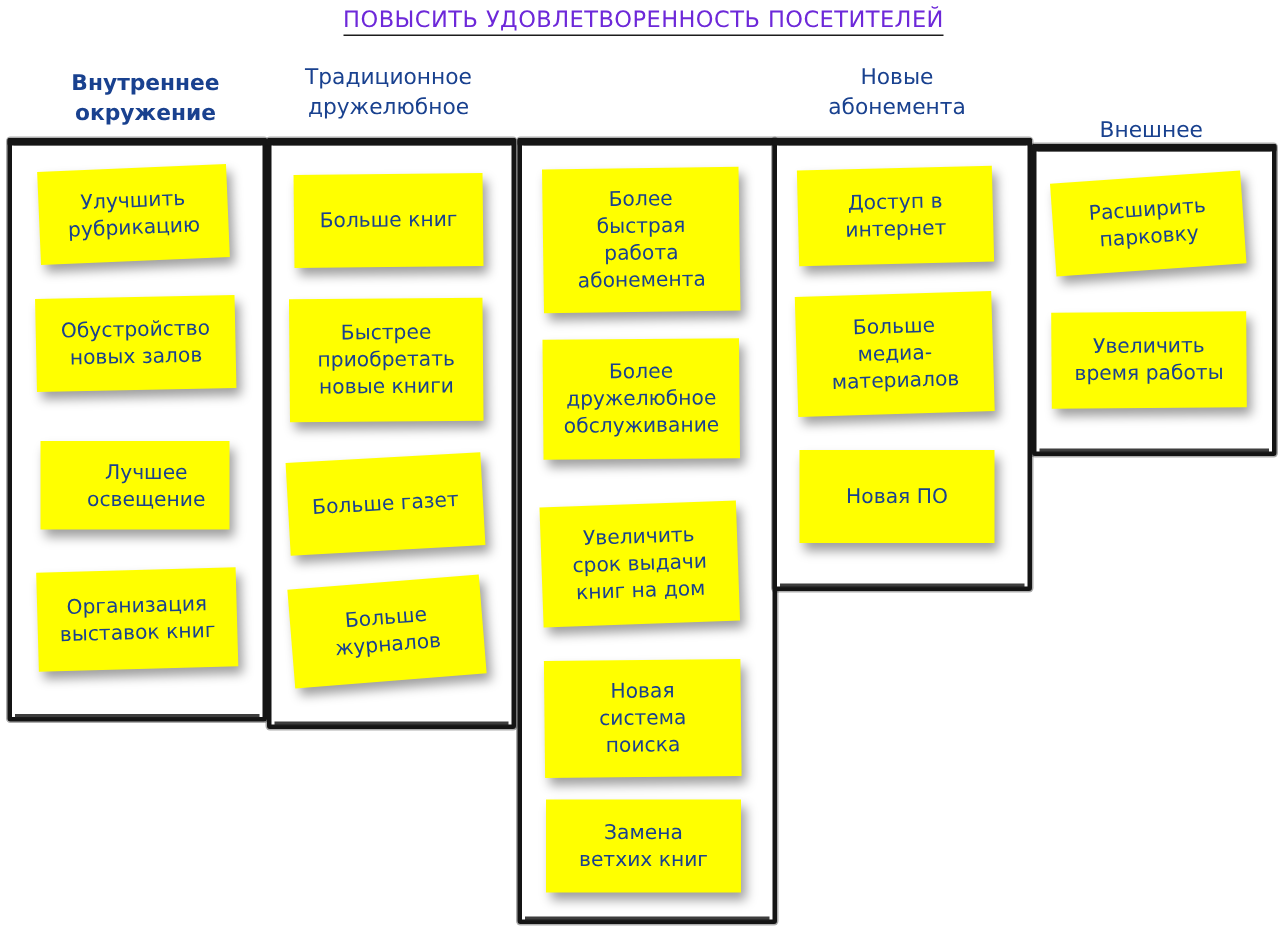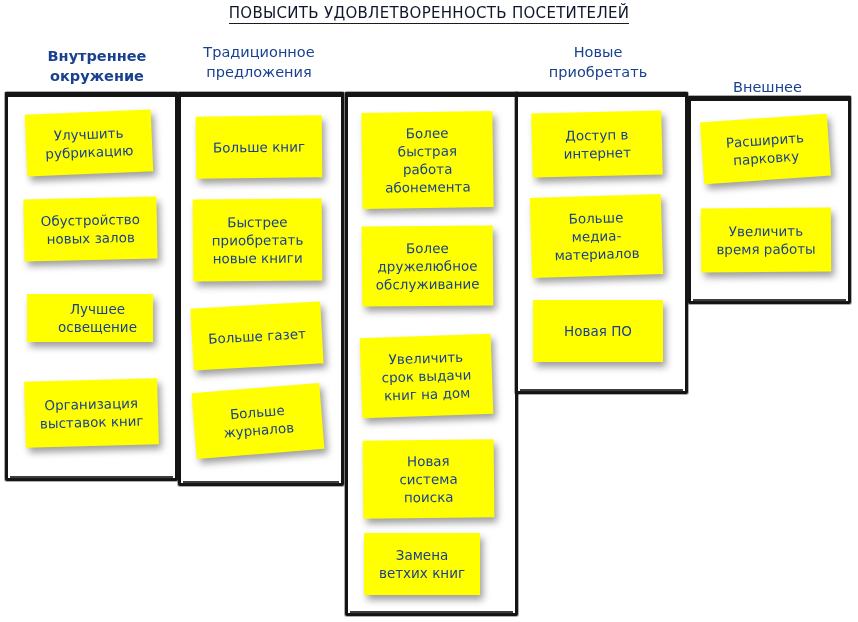--- a/index.html
+++ b/index.html
@@ -12,21 +12,21 @@
   }
   #board{position:absolute;left:0;top:0;width:858px;height:622px;}
 
   
   .title{
     position:absolute;
     left:0;top:4px;width:858px;
     text-align:center;
     font-size:15px;
     letter-spacing:.3px;
-    color:#0f172a;
+    color:#6d28d9;
     font-family:"DejaVu Sans","Liberation Sans",sans-serif;
   }
   .title span{
     border-bottom:1.5px solid #1c1c1c;
     padding-bottom:1px;
   }
 
   
   .col-head{
     position:absolute;
@@ -92,26 +92,26 @@
     <span>ПОВЫСИТЬ УДОВЛЕТВОРЕННОСТЬ ПОСЕТИТЕЛЕЙ</span>
   </div>
 
 <div class="col-head" style="left: 22px; top: 46px; width: 150px; white-space: pre-line; font-weight: bold;">Внутреннее
 окружение</div>
     <div class="frame" style="left: 5px; top: 92px; width: 167px; height: 383px;"></div>
     <div class="note" style="left: 26px; top: 112px; width: 126px; height: 62px; transform: rotate(-2.4deg);">Улучшить
 рубрикацию</div>
     <div class="note" style="left: 24px; top: 198px; width: 133px; height: 62px; transform: rotate(-1.2deg);">Обустройство
 новых залов</div>
-    <div class="note" style="left: 27px; top: 294px; width: 126px; height: 48px; transform: rotate(0deg); padding-left: 21px;">Лучшее
+    <div class="note" style="left: 27px; top: 294px; width: 126px; height: 59px; transform: rotate(0deg); padding-left: 21px;">Лучшее
 освещение</div>
     <div class="note" style="left: 25px; top: 380px; width: 133px; height: 66px; transform: rotate(-1.6deg);">Организация
 выставок книг</div>
     <div class="col-head" style="left: 183px; top: 42px; width: 152px; white-space: pre-line;">Традиционное
-предложения</div>
+дружелюбное</div>
     <div class="frame" style="left: 178px; top: 92px; width: 160px; height: 388px;"></div>
     <div class="note" style="left: 196px; top: 116px; width: 126px; height: 62px; transform: rotate(-0.6deg);">Больше книг</div>
     <div class="note" style="left: 193px; top: 199px; width: 129px; height: 82px; transform: rotate(-0.5deg);">Быстрее
 приобретать
 новые книги</div>
     <div class="note" style="left: 192px; top: 305px; width: 130px; height: 62px; transform: rotate(-3.2deg);">Больше газет</div>
     <div class="note" style="left: 194px; top: 388px; width: 128px; height: 66px; transform: rotate(-4.6deg);">Больше
 журналов</div>
     <div class="frame" style="left: 345px; top: 92px; width: 167px; height: 518px;"></div>
     <div class="note" style="left: 362px; top: 112px; width: 131px; height: 96px; transform: rotate(-0.8deg);">Более
@@ -120,24 +120,24 @@
 абонемента</div>
     <div class="note" style="left: 362px; top: 226px; width: 131px; height: 80px; transform: rotate(-0.5deg);">Более
 дружелюбное
 обслуживание</div>
     <div class="note" style="left: 361px; top: 336px; width: 131px; height: 80px; transform: rotate(-2deg);">Увеличить
 срок выдачи
 книг на дом</div>
     <div class="note" style="left: 363px; top: 440px; width: 131px; height: 78px; transform: rotate(-0.6deg);">Новая
 система
 поиска</div>
-    <div class="note" style="left: 364px; top: 533px; width: 116px; height: 62px; transform: rotate(0deg);">Замена
+    <div class="note" style="left: 364px; top: 533px; width: 130px; height: 62px; transform: rotate(0deg);">Замена
 ветхих книг</div>
     <div class="col-head" style="left: 515px; top: 42px; width: 166px; white-space: pre-line;">Новые
-приобретать</div>
+абонемента</div>
     <div class="frame" style="left: 515px; top: 92px; width: 167px; height: 296px;"></div>
     <div class="note" style="left: 532px; top: 112px; width: 130px; height: 64px; transform: rotate(-1.4deg);">Доступ в
 интернет</div>
     <div class="note" style="left: 531px; top: 196px; width: 131px; height: 80px; transform: rotate(-1.7deg);">Больше
 медиа-
 материалов</div>
     <div class="note" style="left: 533px; top: 300px; width: 130px; height: 62px; transform: rotate(0deg);">Новая ПО</div>
     <div class="col-head" style="left: 690px; top: 40px; width: 155px; white-space: pre-line; margin-top: 37px;">Внешнее
 окружение</div>
     <div class="frame" style="left: 688px; top: 96px; width: 157px; height: 202px;"></div>

